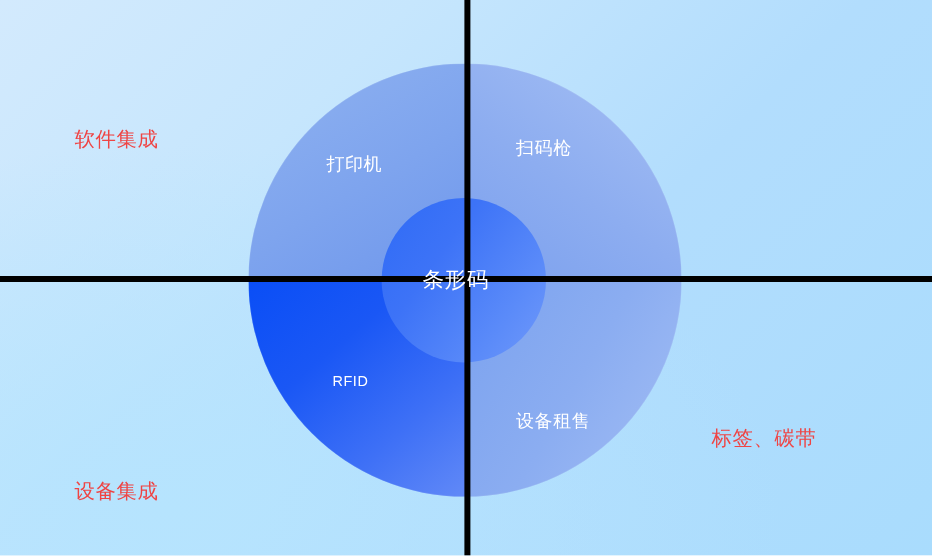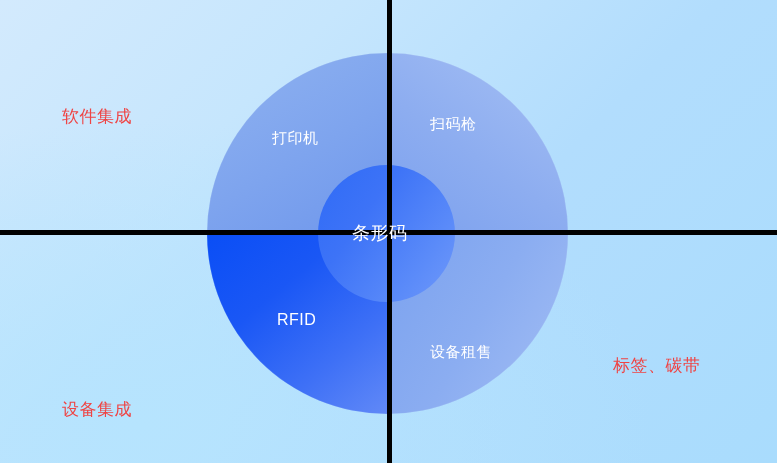--- a/index.html
+++ b/index.html
@@ -106,31 +106,31 @@
   }
   .label-center {
     color: #ffffff;
     font-size: 18px;
     letter-spacing: 0.5px;
   }
 
   
   .lbl-printer   { left: 272px; top: 130px; }
   .lbl-scanner   { left: 430px; top: 116px; }
-  .lbl-rfid      { left: 277px; top: 312px; font-size: 16px; }
+  .lbl-rfid      { left: 277px; top: 312px; font-size: 12px; }
   .lbl-rental    { left: 430px; top: 312px; margin-top: 32px; }
 
   
   .lbl-barcode   { left: 352px; top: 224px; text-align: right; }
 
   
   .lbl-software  { left: 62px;  top: 108px; }
   .lbl-autoprod  { left: 595px; top: 107px; }
   .lbl-device    { left: 62px;  top: 357px; margin-top: 44px; }
-  .lbl-labels    { left: 613px; top: 357px; }
+  .lbl-labels    { left: 593px; top: 357px; }
 </style>
 </head>
 <body>
 
 <div id="stage">
 
   <div class="bg"></div>
 
   <div class="outer-circle">
     <div class="quad quad-tl"></div>

